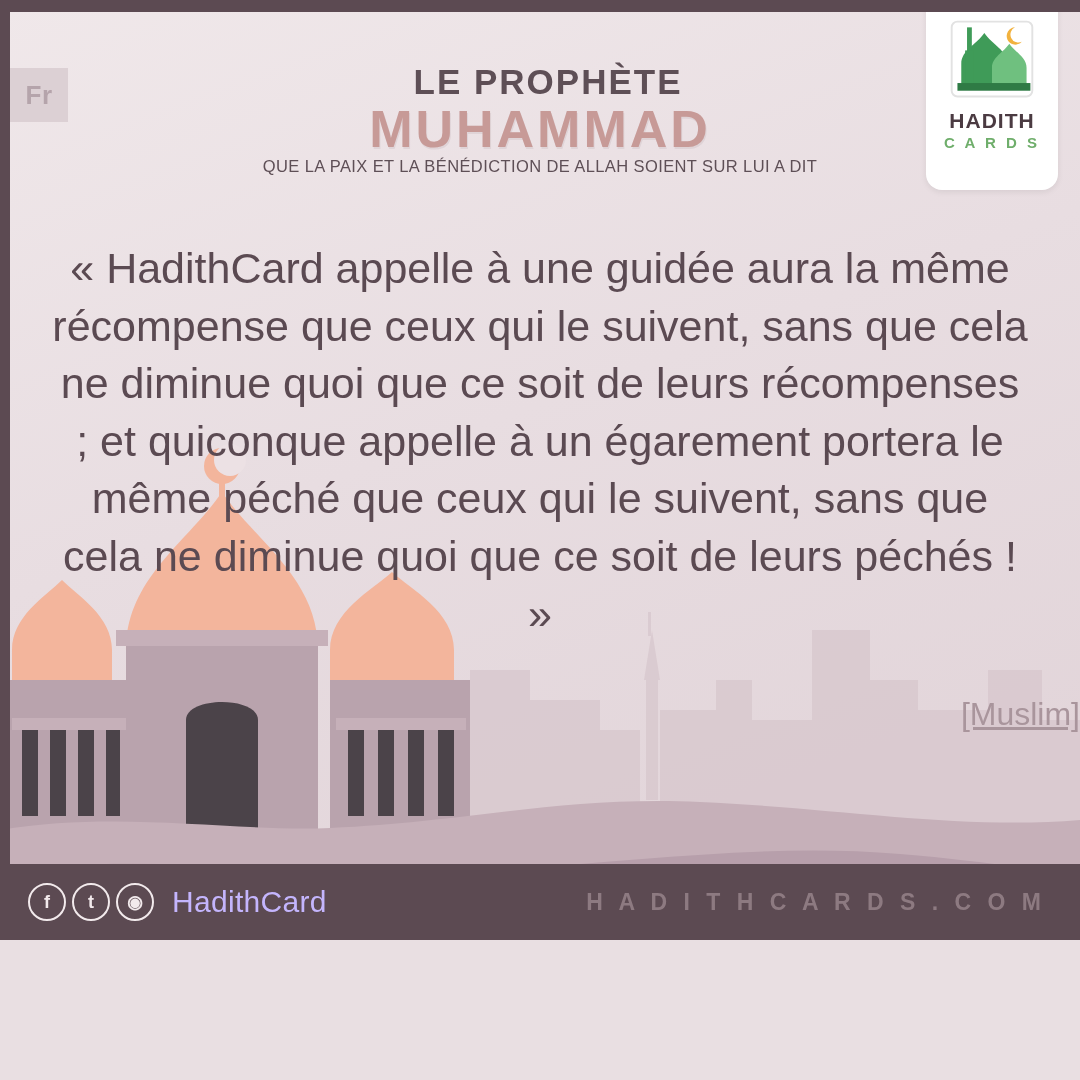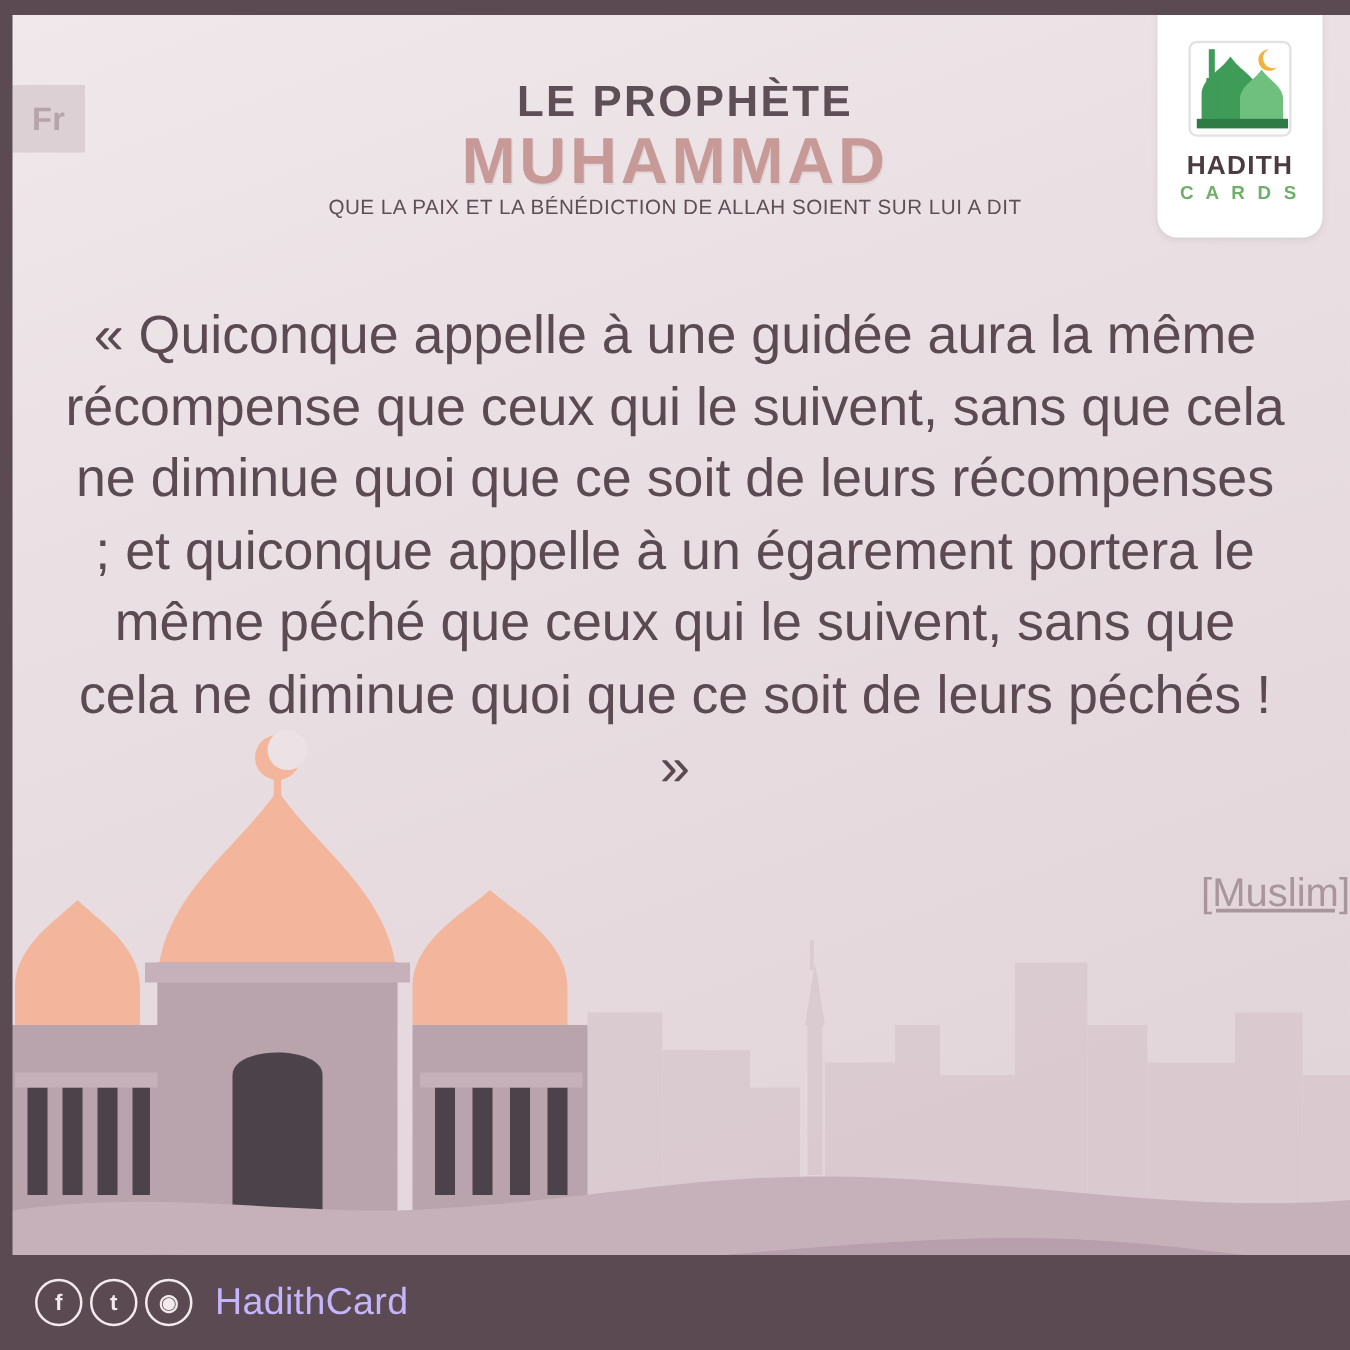--- a/index.html
+++ b/index.html
@@ -9,21 +9,21 @@
   body {
     width: 1080px;
     height: 1080px;
     font-family: "Liberation Sans", sans-serif;
     background: #e9dfe2;
     overflow: hidden;
   }
   .card {
     position: relative;
     width: 1080px;
-    height: 1080px;
+    height: 940px;
     overflow: hidden;
     background: linear-gradient(160deg, #f0e8ea 0%, #e8dde1 45%, #e0d2d7 100%);
   }
   
   .top-bar {
     position: absolute;
     top: 0; left: 0;
     width: 1080px;
     height: 12px;
     background: #5c4a52;
@@ -63,21 +63,21 @@
     width: 132px;
     height: 190px;
     background: #ffffff;
     border-bottom-left-radius: 16px;
     border-bottom-right-radius: 16px;
     z-index: 28;
     display: flex;
     flex-direction: column;
     align-items: center;
     justify-content: flex-start;
-    padding-top: 24px;
+    padding-top: 12px;
     box-sizing: border-box;
     box-shadow: 0 2px 6px rgba(0,0,0,0.08);
   }
   .logo-mark {
     width: 96px;
     height: 96px;
     position: relative;
   }
   .logo-title {
     font-size: 21px;
@@ -295,25 +295,26 @@
     <div class="logo-title">HADITH</div>
     <div class="logo-sub">C A R D S</div>
   </div>
 
   <div class="header">
     <div class="line1">LE PROPHÈTE</div>
     <div class="line2">MUHAMMAD</div>
     <div class="line3">QUE LA PAIX ET LA BÉNÉDICTION DE ALLAH SOIENT SUR LUI A DIT</div>
   </div>
 
-  <div class="hadith">« Quiconque appelle à une guidée aura la même récompense que ceux qui le suivent, sans que cela ne diminue quoi que ce soit de leurs récompenses ; et quiconque appelle à un égarement portera le même péché que ceux qui le suivent, sans que cela ne diminue quoi que ce soit de leurs péchés ! »</div>
+  <div class="hadith">« HadithCard appelle à une guidée aura la même récompense que ceux qui le suivent, sans que cela ne diminue quoi que ce soit de leurs récompenses ; et quiconque appelle à un égarement portera le même péché que ceux qui le suivent, sans que cela ne diminue quoi que ce soit de leurs péchés ! »</div>
   <div class="source">[Muslim]</div>
 
   <div class="footer">
     <div class="social">
       <div class="soc-icon">f</div>
       <div class="soc-icon">t</div>
       <div class="soc-icon">◉</div>
       <div class="handle">HadithCard</div>
     </div>
+    <div class="site">H A D I T H C A R D S . C O M</div>
   </div>
 
 </div>
 
 </body></html>

